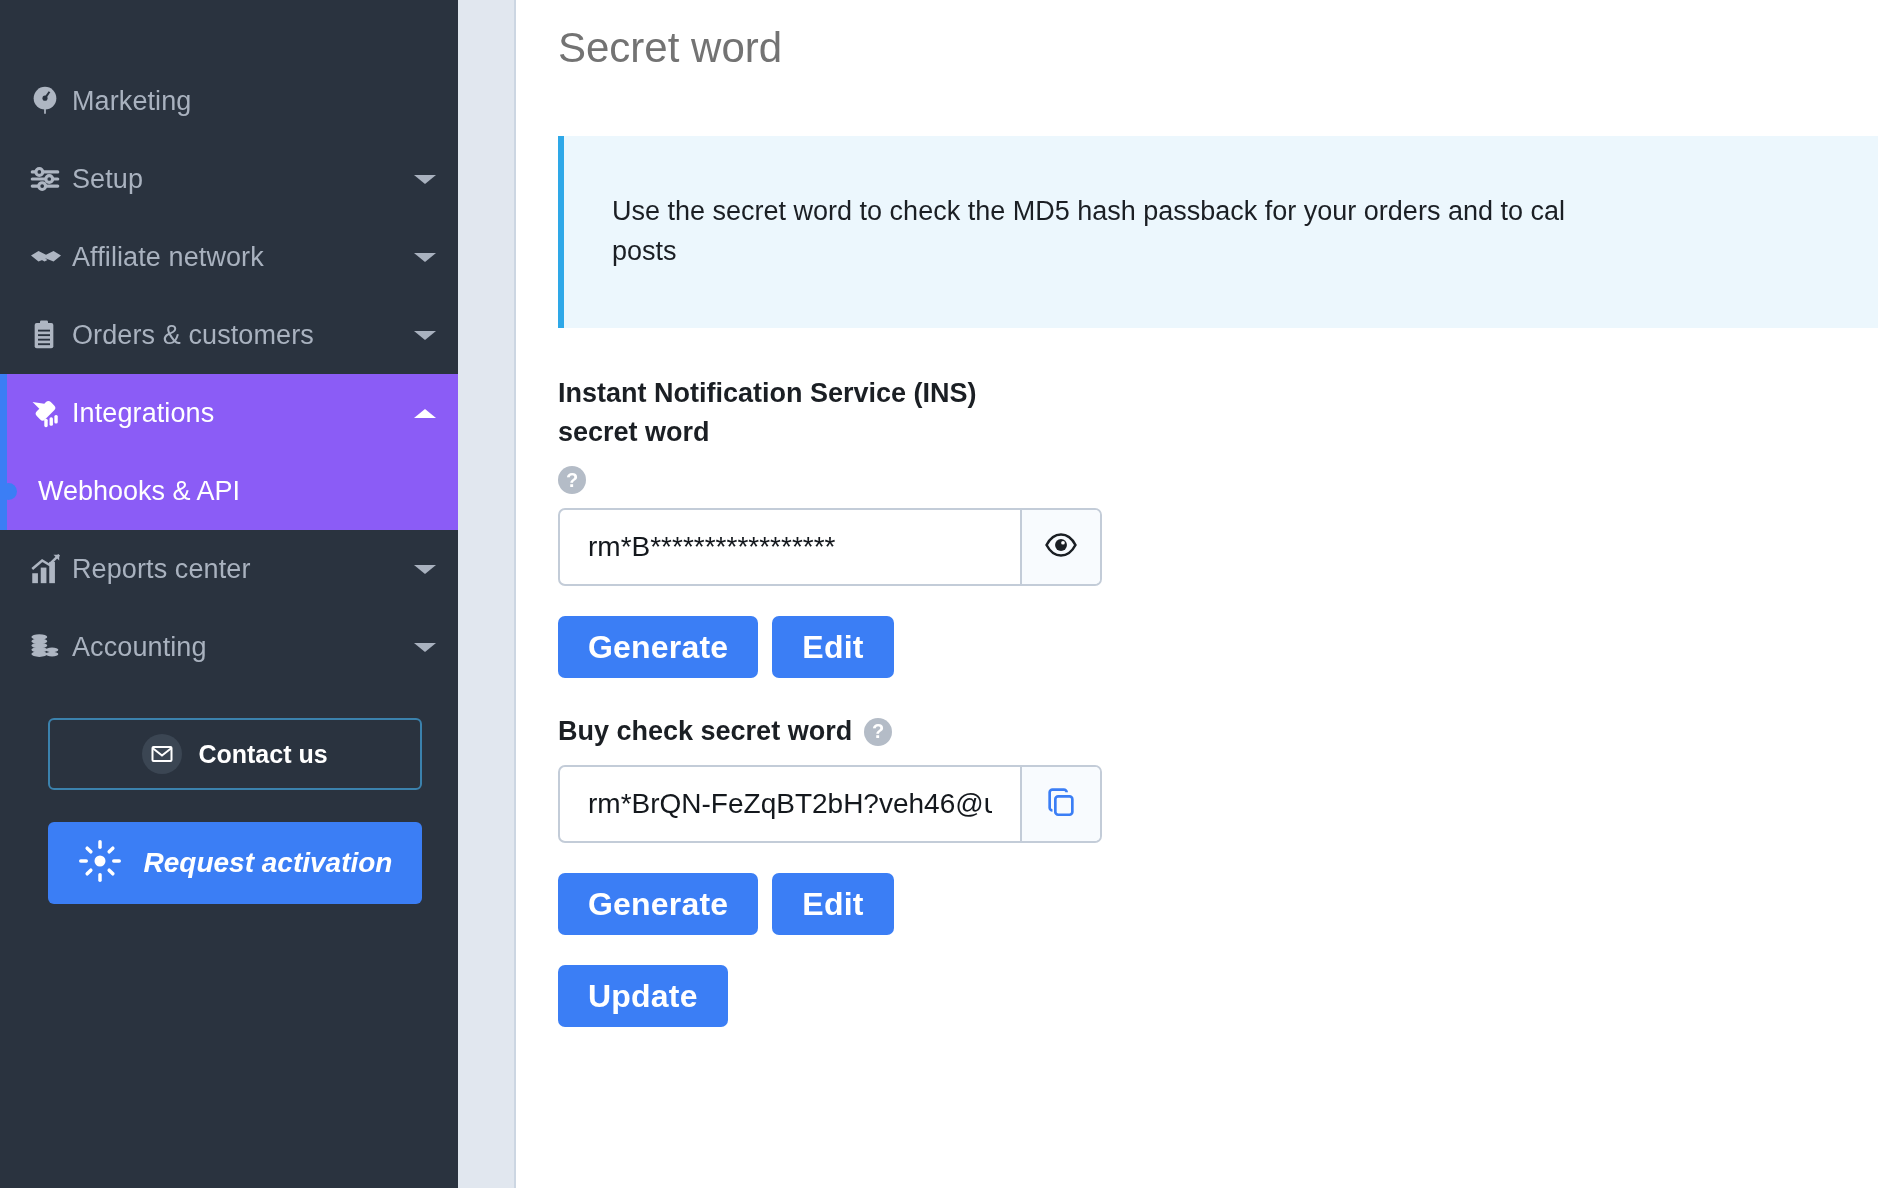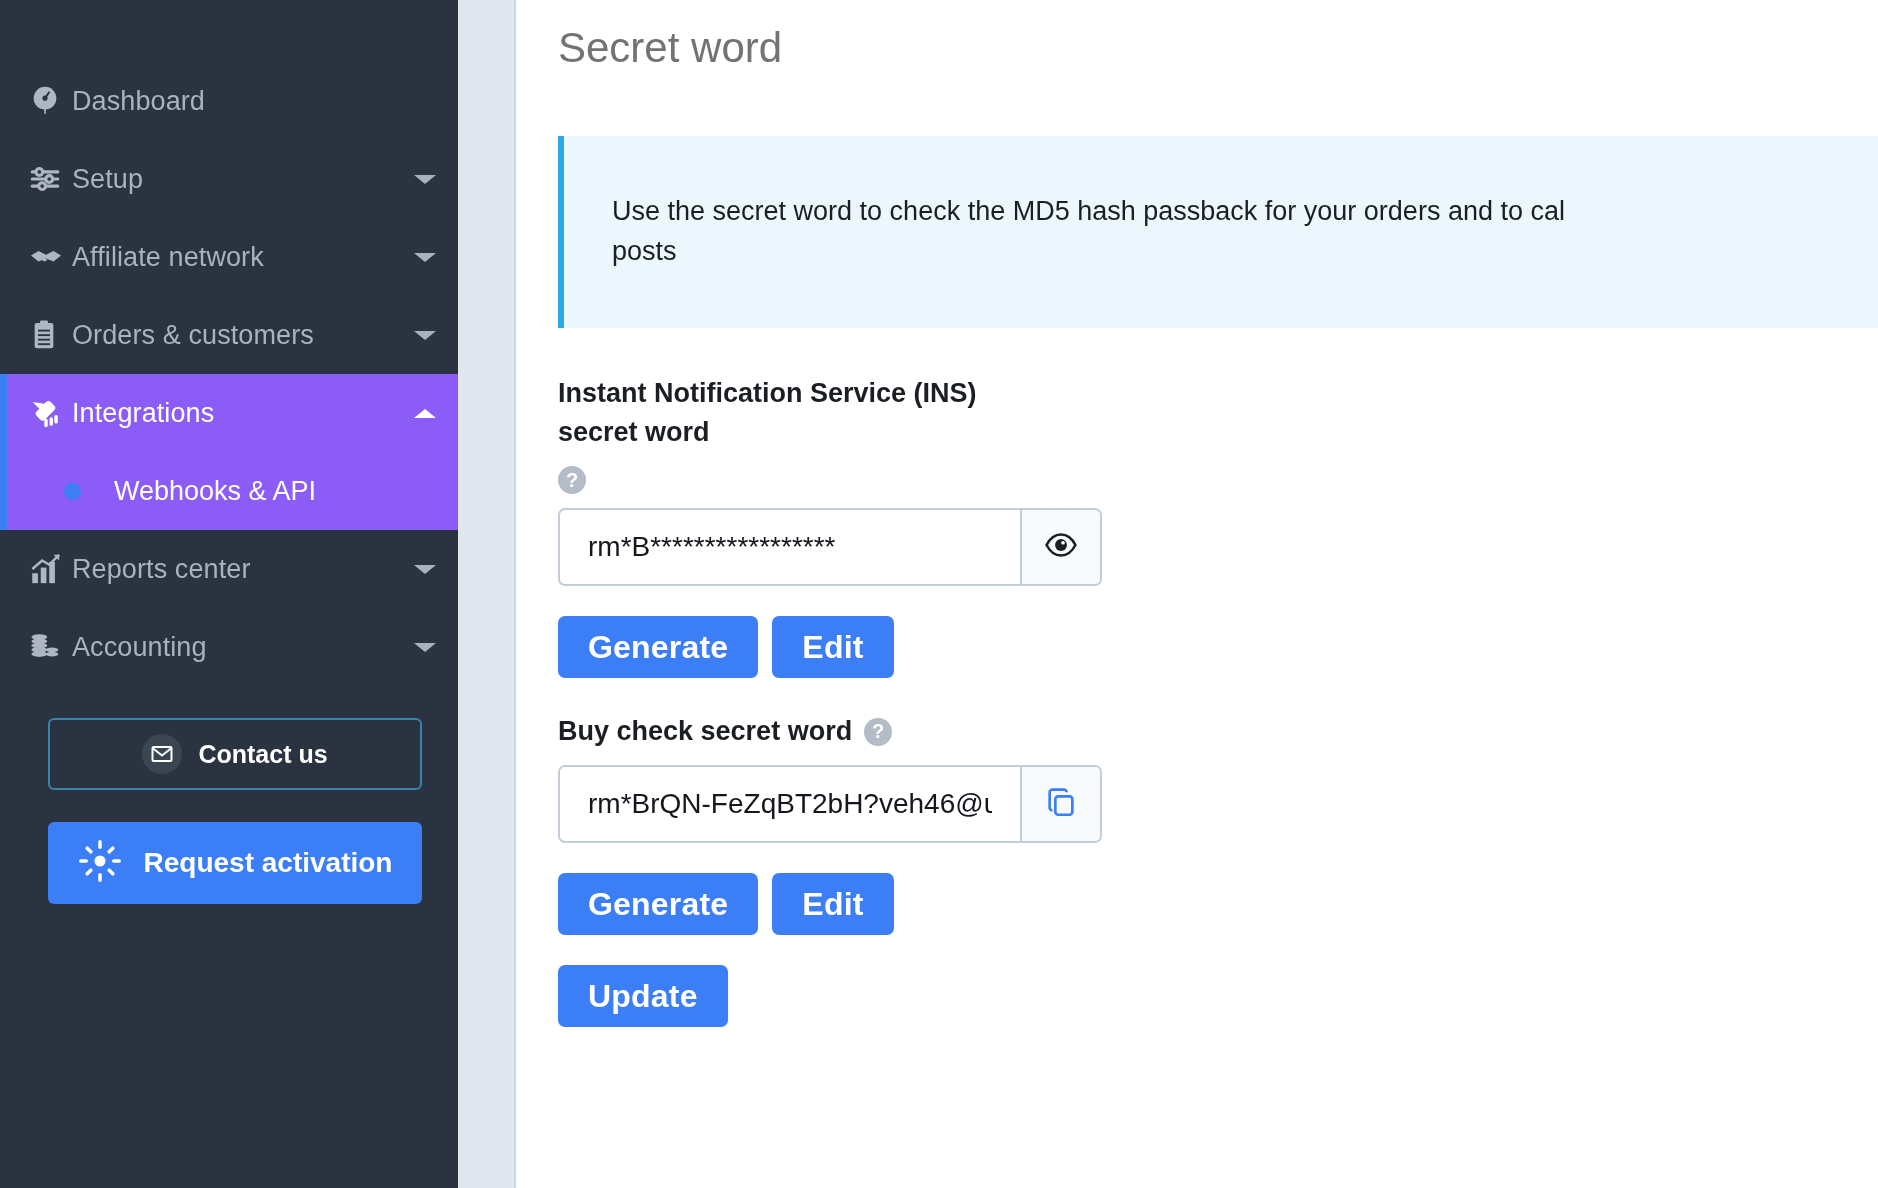--- a/index.html
+++ b/index.html
@@ -70,24 +70,22 @@
     left: 0; width: 7px;
     height: 156px;
     background: #3b7ef5;
   }
   .nav-group { position: relative; }
 
   .sub-item {
     display: flex;
     align-items: center;
     height: 78px;
-    padding-left: 64px;
-    box-sizing: border-box;
-    cursor: pointer;
-    gap: 12px;
+    box-sizing: border-box;
+    cursor: pointer;
   }
   .sub-dot {
     width: 17px; height: 17px;
     border-radius: 50%;
     background: #3b7ef5;
     margin-right: 21px;
   }
   .sub-item .label {
     font-size: 27px;
     color: #ffffff;
@@ -122,20 +120,21 @@
   .activate-btn {
     margin-top: 32px;
     height: 82px;
     border-radius: 6px;
     background: #3b7ef5;
     display: flex;
     align-items: center;
     justify-content: center;
     gap: 22px;
     cursor: pointer;
+    font-style: italic;
   }
   .activate-btn .label {
     font-size: 28px;
     font-weight: bold;
     color: #ffffff;
   }
 
   
   .gutter {
     width: 58px; min-width: 58px;
@@ -274,21 +273,21 @@
       <div class="nav-group">
         <div class="nav-item">
           <span class="ico">
             <svg width="34" height="34" viewBox="0 0 24 24" fill="currentColor">
               <circle cx="12" cy="10" r="8"></circle>
               <rect x="11.4" y="10" width="1.2" height="11" fill="currentColor"></rect>
               <circle cx="12" cy="10" r="1.8" fill="#2a333f"></circle>
               <rect x="11.3" y="4.5" width="1.4" height="5" fill="#2a333f" transform="rotate(35 12 10)"></rect>
             </svg>
           </span>
-          <span class="label">Dashboard</span>
+          <span class="label">Marketing</span>
         </div>
       </div>
 
       <div class="nav-group">
         <div class="nav-item">
           <span class="ico">
             <svg width="34" height="34" viewBox="0 0 24 24" fill="none" stroke="currentColor" stroke-width="2.2" stroke-linecap="round">
               <line x1="3" y1="7" x2="21" y2="7"></line>
               <line x1="3" y1="12" x2="21" y2="12"></line>
               <line x1="3" y1="17" x2="21" y2="17"></line>

